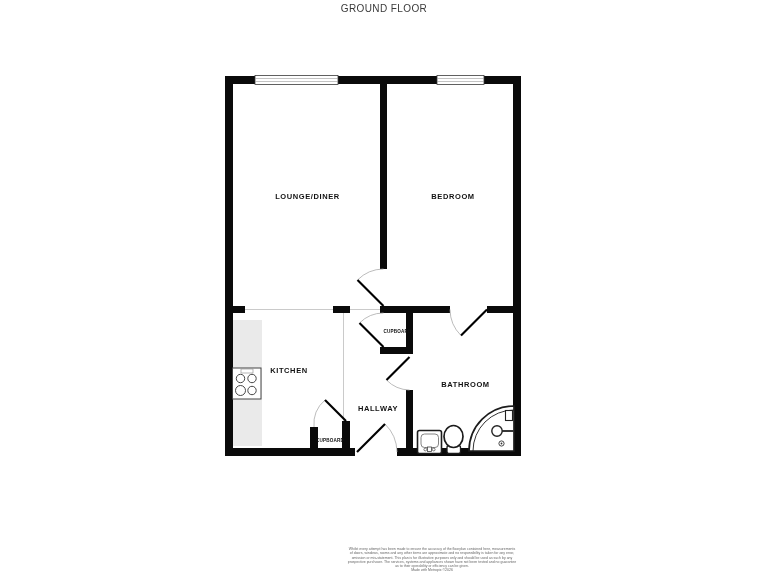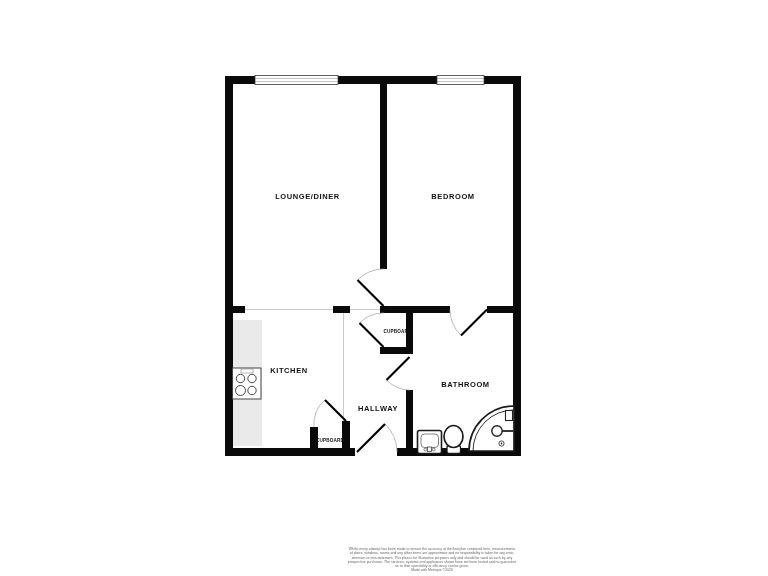--- a/index.html
+++ b/index.html
@@ -28,20 +28,21 @@
   .leaf{stroke:#000;stroke-width:2.2;fill:none;}
   .arc{stroke:#ababab;stroke-width:.8;fill:none;}
   .openline{stroke:#c4c4c4;stroke-width:.9;fill:none;}
   .fix{fill:#fff;stroke:#1c1c1c;}
 </style>
 </head>
 <body>
 
 <div class="canvas">
 
+  <div class="title">GROUND FLOOR</div>
 
   <svg class="plan-svg" width="768" height="576" viewBox="0 0 768 576">
 
     <rect x="233" y="320" width="29" height="126" fill="#eaeaea"></rect>
 
     <g>
       <path class="openline" d="M245,309.5 L333,309.5"></path>
       <path class="openline" d="M350,309.5 L380,309.5"></path>
       <path class="openline" d="M343.5,313 L343.5,421"></path>
     </g>

